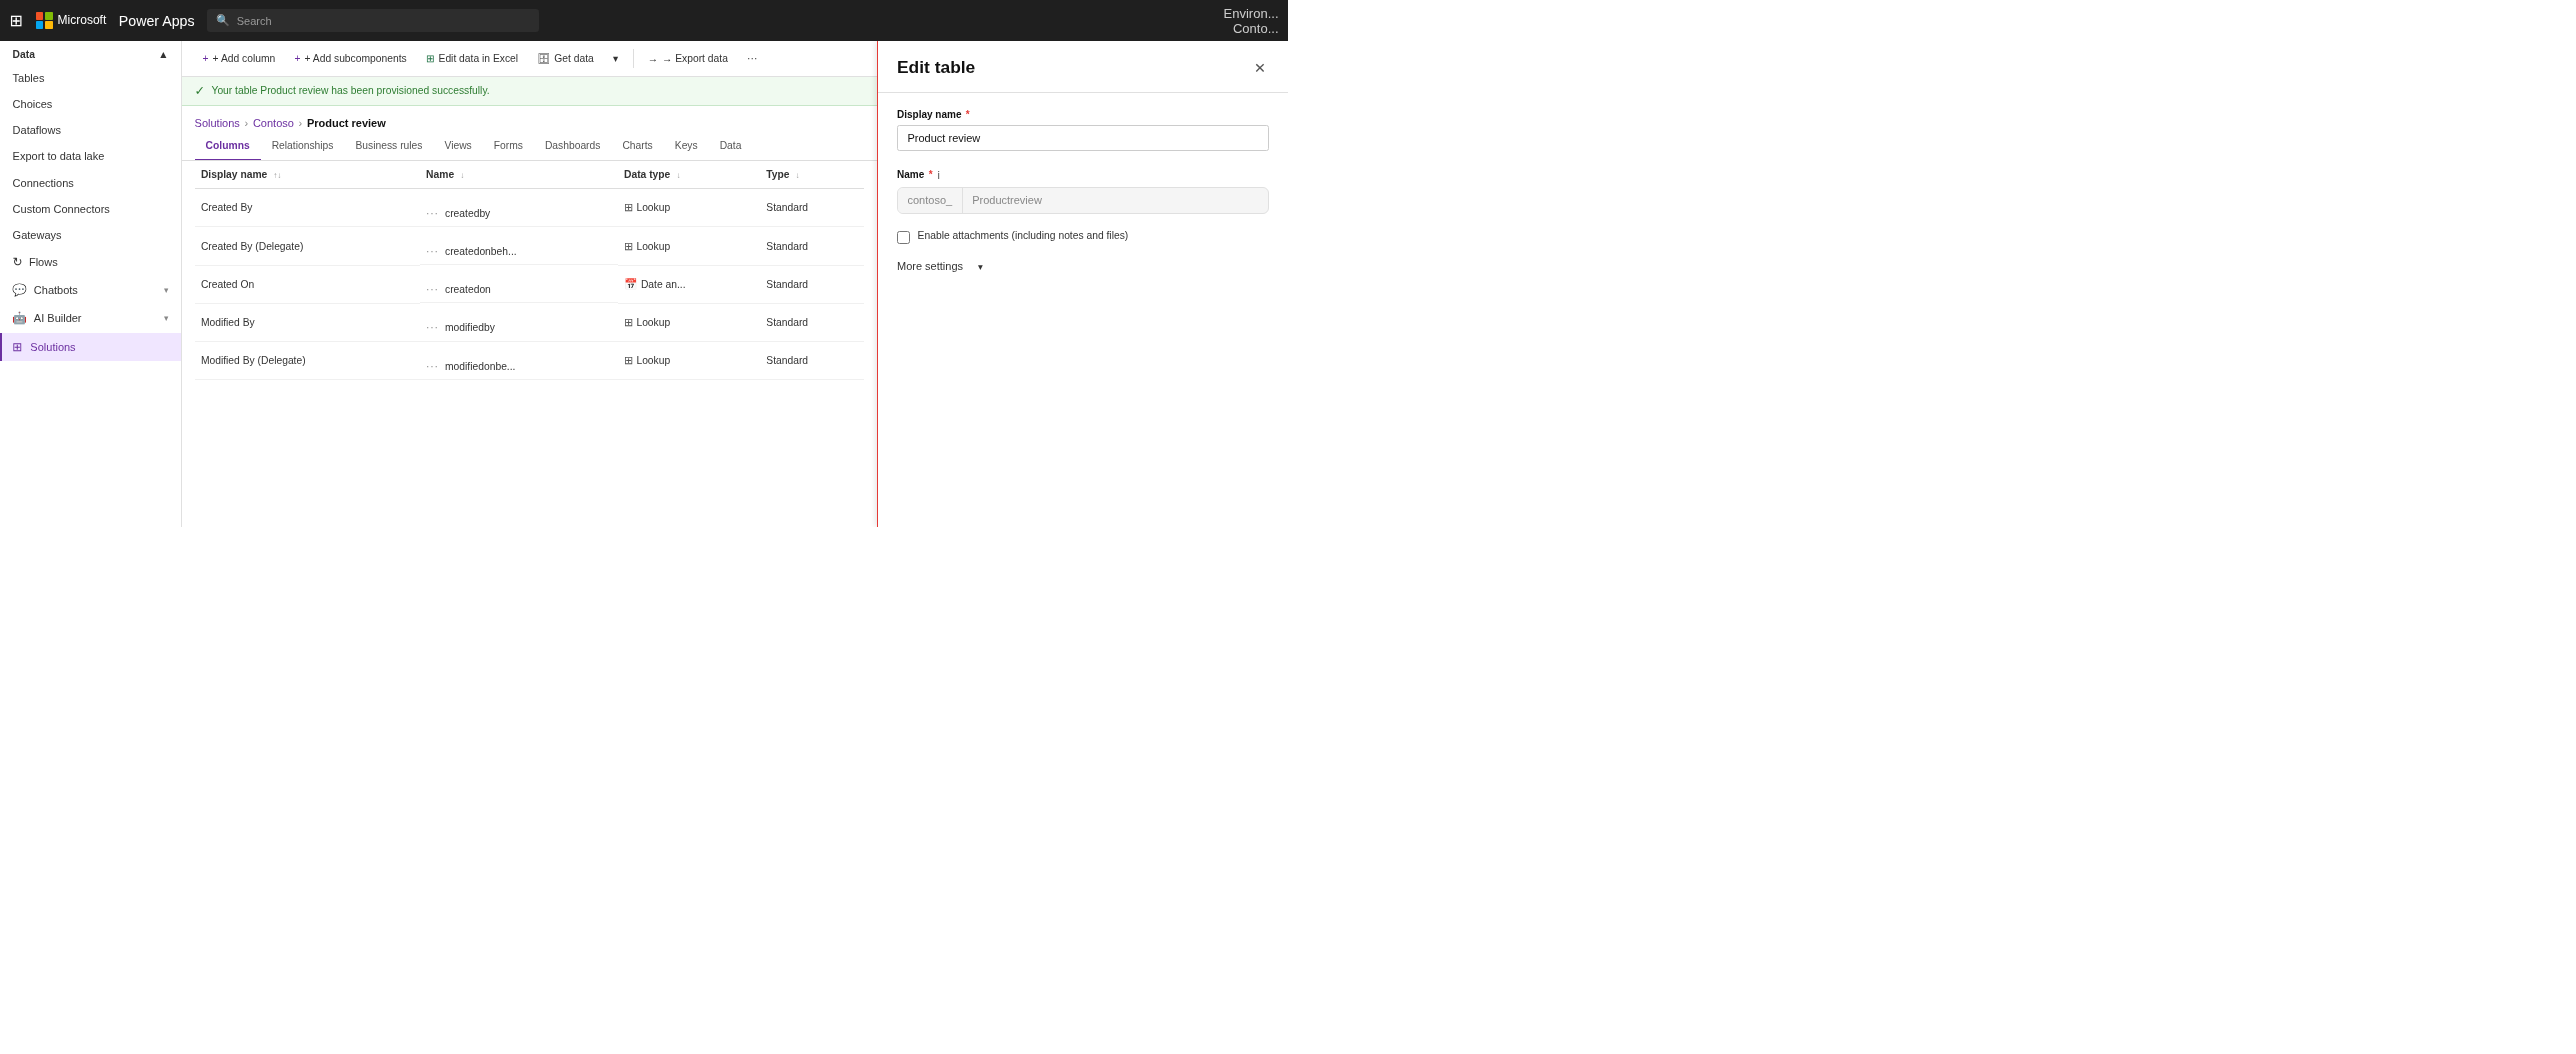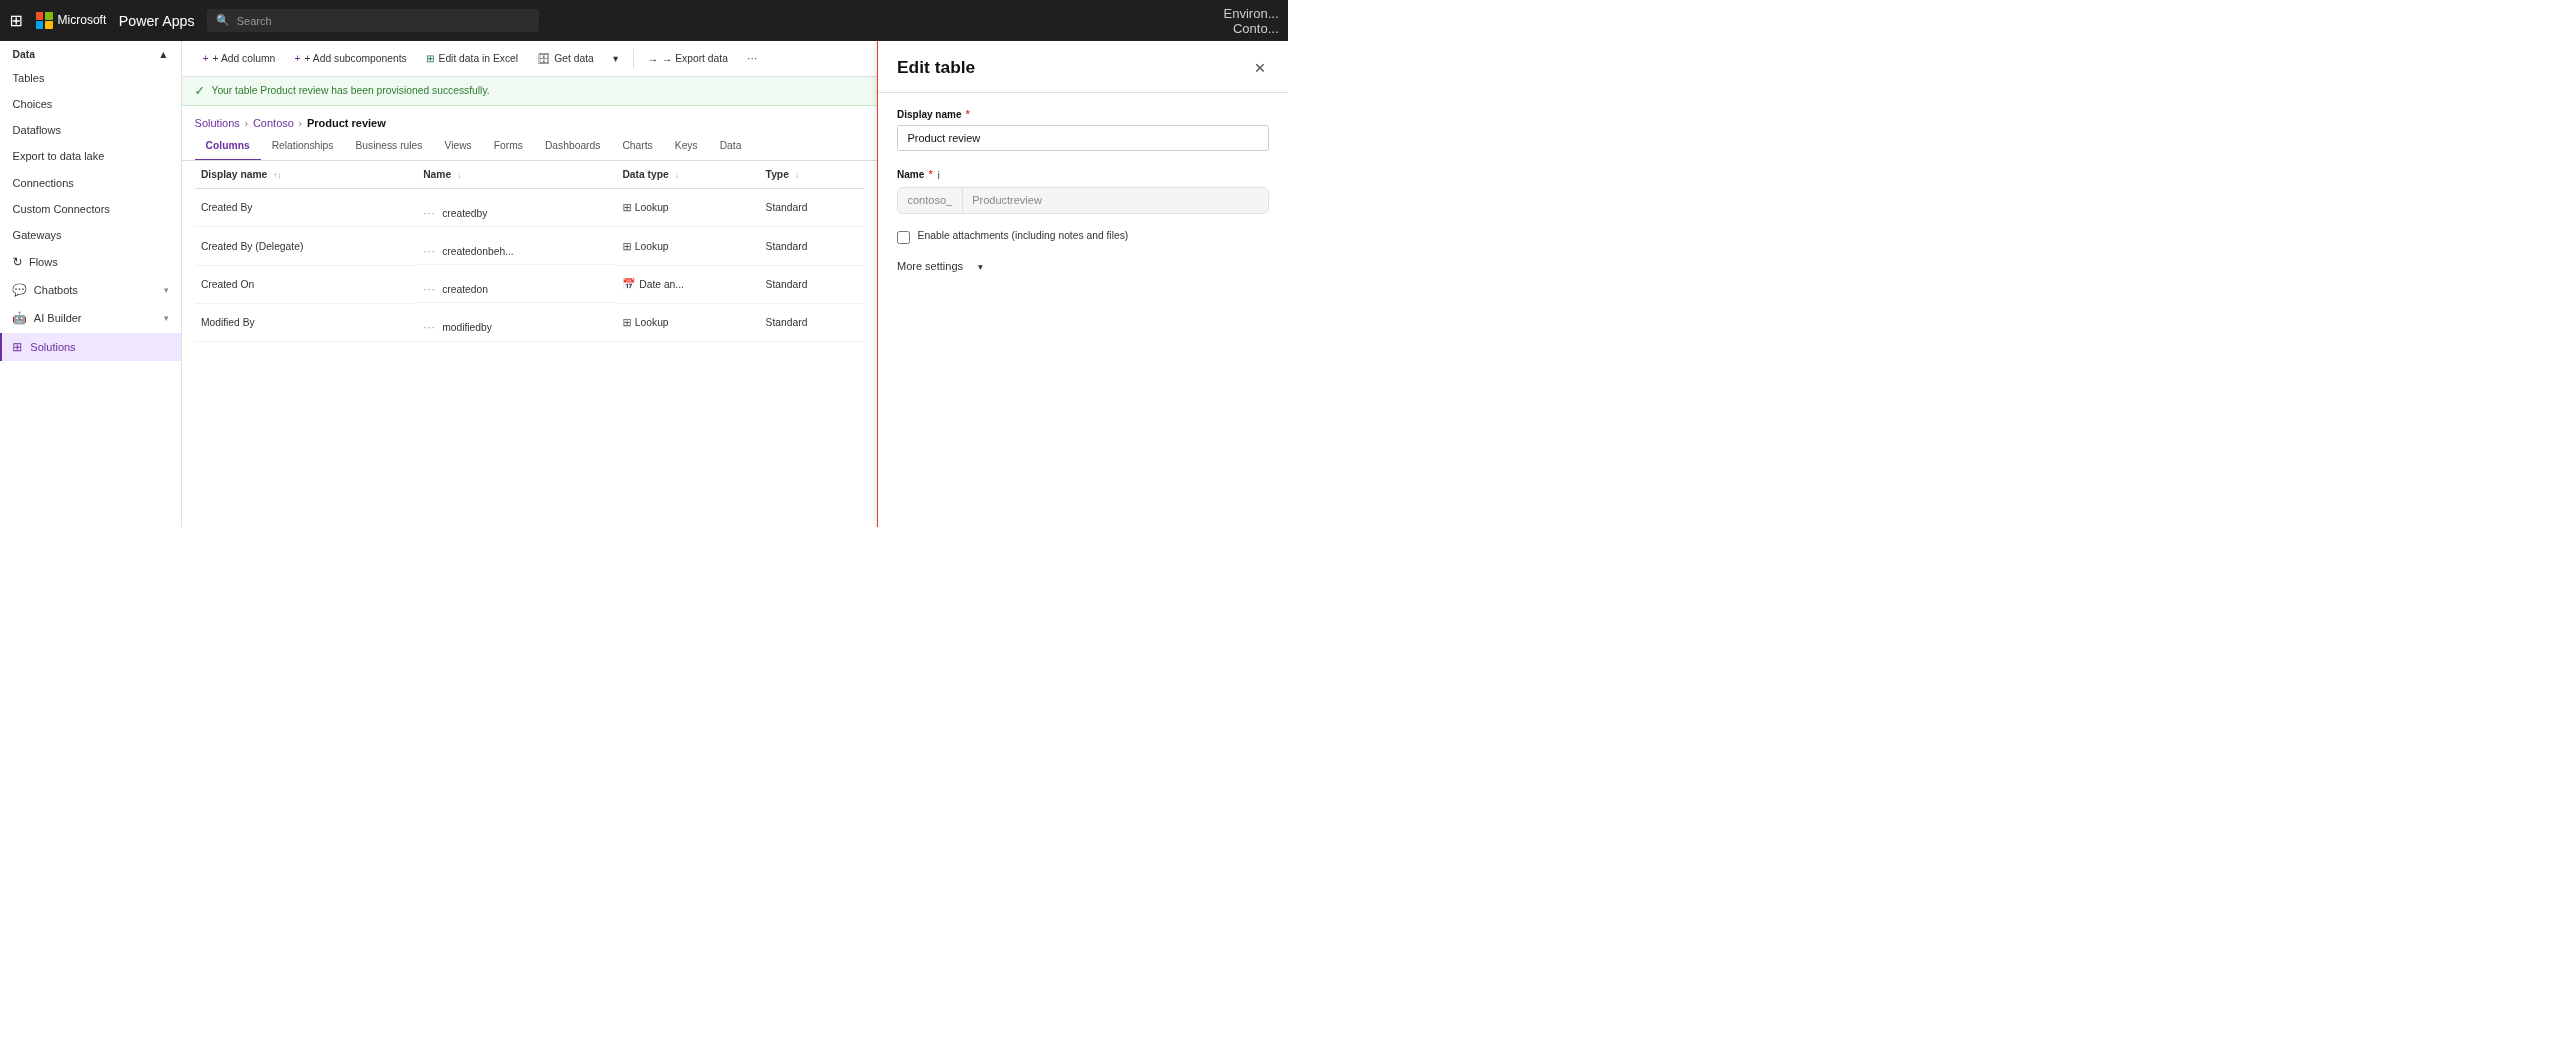--- a/index.html
+++ b/index.html
@@ -353,20 +353,31 @@
     <td>Modified By</td>
     <td style="display:flex;align-items:center;gap:6.3px;">
       <span class="dots-menu">···</span>
       <span>modifiedby</span>
     </td>
     <td>
       <span class="type-icon">⊞</span>Lookup
     </td>
     <td>Standard</td>
   </tr>
+            <tr>
+    <td>Modified By (Delegate)</td>
+    <td style="display:flex;align-items:center;gap:6.3px;">
+      <span class="dots-menu">···</span>
+      <span>modifiedonbe...</span>
+    </td>
+    <td>
+      <span class="type-icon">⊞</span>Lookup
+    </td>
+    <td>Standard</td>
+  </tr>
           </tbody>
       </table>
     </div>
   </div>
 
   <div class="edit-panel">
     <div class="edit-panel-header">
       <span class="edit-panel-title">Edit table</span>
       <span class="close-btn">✕</span>
     </div>

